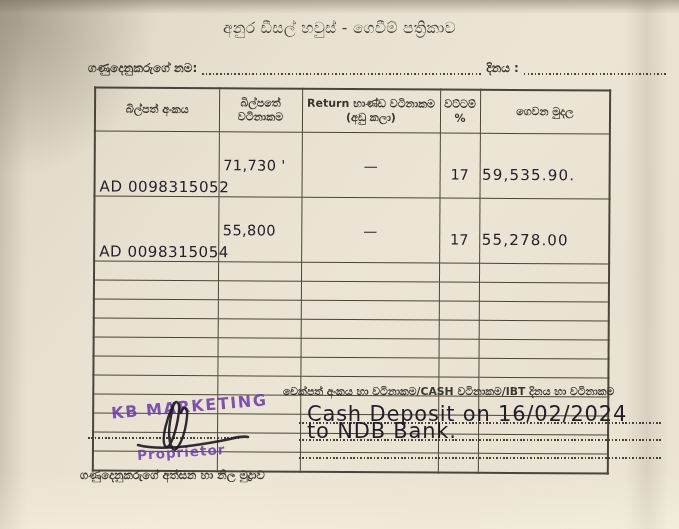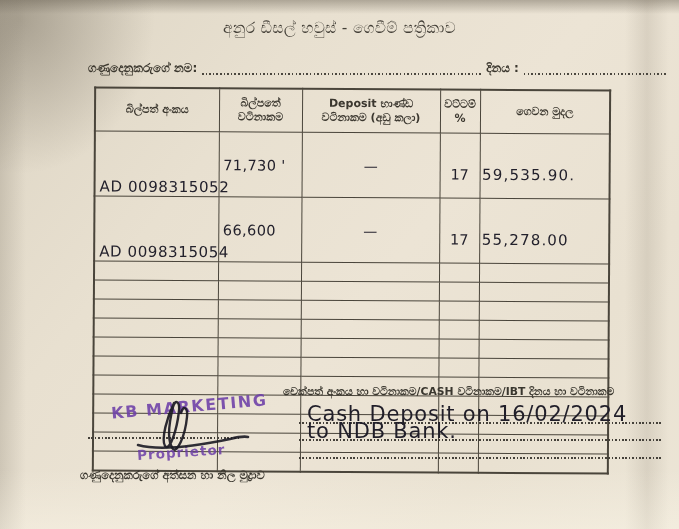--- a/index.html
+++ b/index.html
@@ -122,36 +122,36 @@
       <col style="width:124px">
         <col style="width:83px">
         <col style="width:138px">
       <col style="width:40px">
         <col style="width:130px">
     </colgroup>
     <thead>
       <tr>
         <th>බිල්පත් අංකය</th>
         <th>බිල්පතේ වටිනාකම</th>
-        <th>Deposit භාණ්ඩ වටිනාකම (අඩු කලා)</th>
+        <th>Return භාණ්ඩ වටිනාකම (අඩු කලා)</th>
         <th>වට්ටම් %</th>
         <th>ගෙවන මුදල</th>
       </tr>
     </thead>
     <tbody>
       <tr class="data-row">
         <td class="c-billno"><span class="hw">AD 0098315052</span></td>
         <td class="c-billval"><span class="hw">71,730 '</span></td>
         <td class="c-dash"><span class="hw">—</span></td>
         <td class="c-disc"><span class="hw">17</span></td>
         <td class="c-amt"><span class="hw">59,535.90.</span></td>
       </tr>
       <tr class="data-row">
         <td class="c-billno"><span class="hw">AD 0098315054</span></td>
-        <td class="c-billval"><span class="hw">66,600</span></td>
+        <td class="c-billval"><span class="hw">55,800</span></td>
         <td class="c-dash"><span class="hw">—</span></td>
         <td class="c-disc"><span class="hw">17</span></td>
         <td class="c-amt"><span class="hw">55,278.00</span></td>
       </tr>
     <tr class="empty-row">
           <td></td>
           <td></td>
           <td></td>
           <td></td>
           <td></td>

